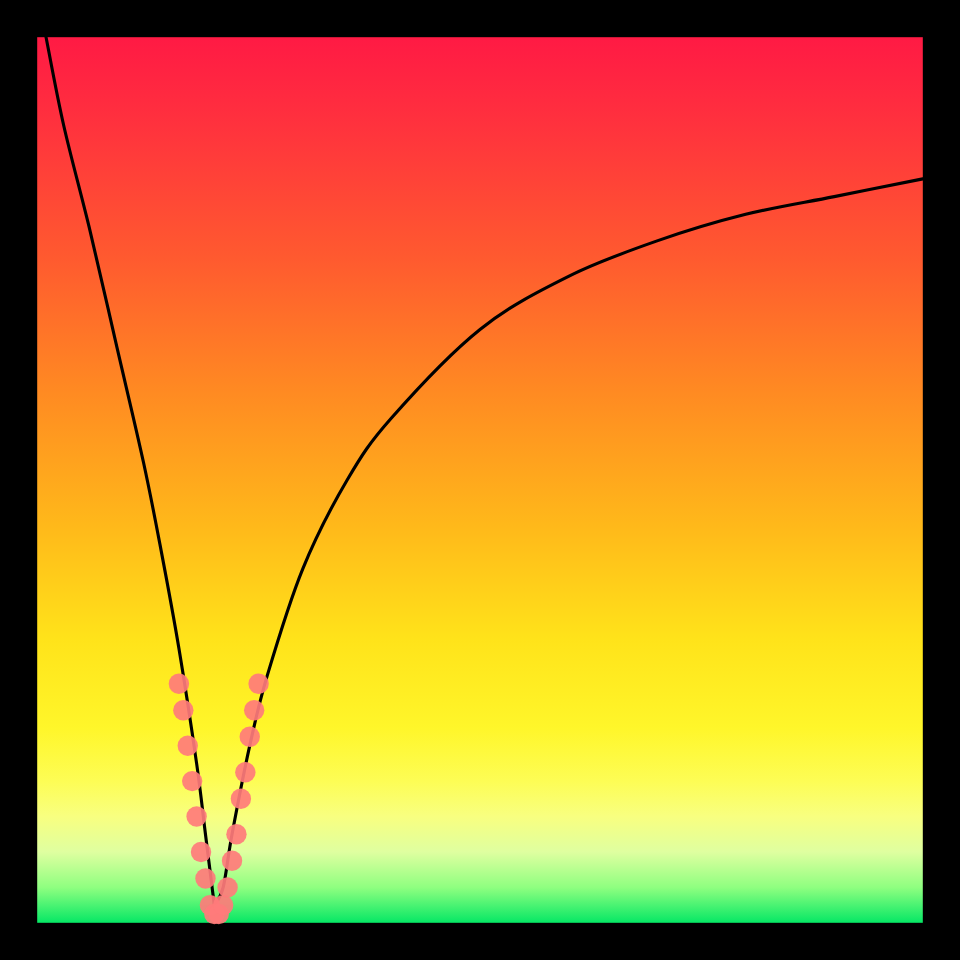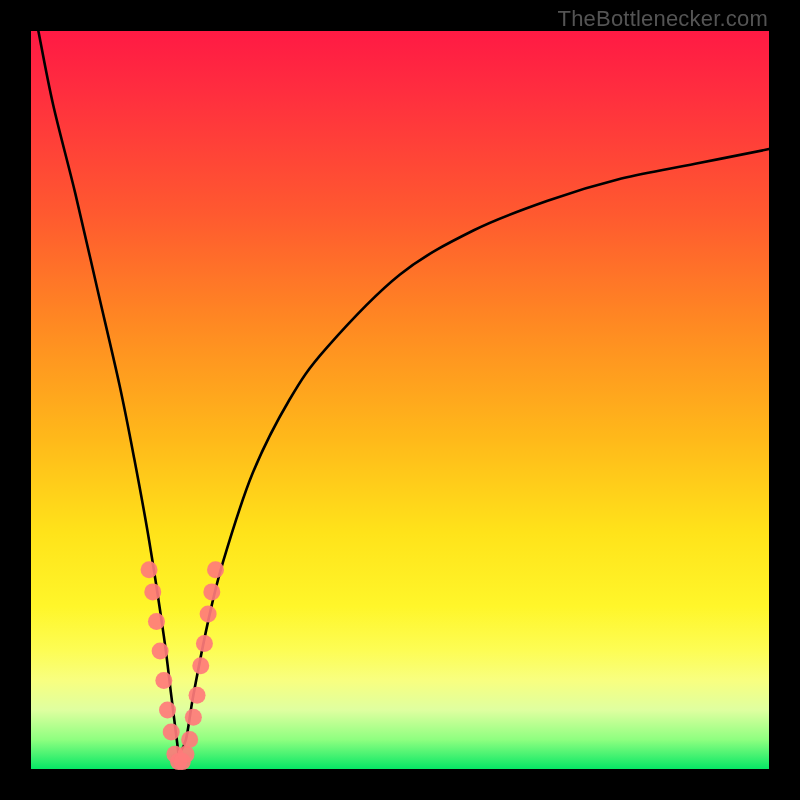--- a/index.html
+++ b/index.html
@@ -87,14 +87,13 @@
           <circle cx="162.36" cy="686.34" r="8.5" fill="#ff7b7b" fill-opacity="0.92"></circle>
           <circle cx="166.05" cy="664.2" r="8.5" fill="#ff7b7b" fill-opacity="0.92"></circle>
           <circle cx="169.74" cy="634.68" r="8.5" fill="#ff7b7b" fill-opacity="0.92"></circle>
           <circle cx="173.42999999999998" cy="612.54" r="8.5" fill="#ff7b7b" fill-opacity="0.92"></circle>
           <circle cx="177.12" cy="583.02" r="8.5" fill="#ff7b7b" fill-opacity="0.92"></circle>
           <circle cx="180.81" cy="560.88" r="8.5" fill="#ff7b7b" fill-opacity="0.92"></circle>
           <circle cx="184.5" cy="538.74" r="8.5" fill="#ff7b7b" fill-opacity="0.92"></circle>
         </g>
     </svg>
   </div>
-  <div class="attribution">TheBottlenecker.com</div>
 </div>
 
 </body></html>

